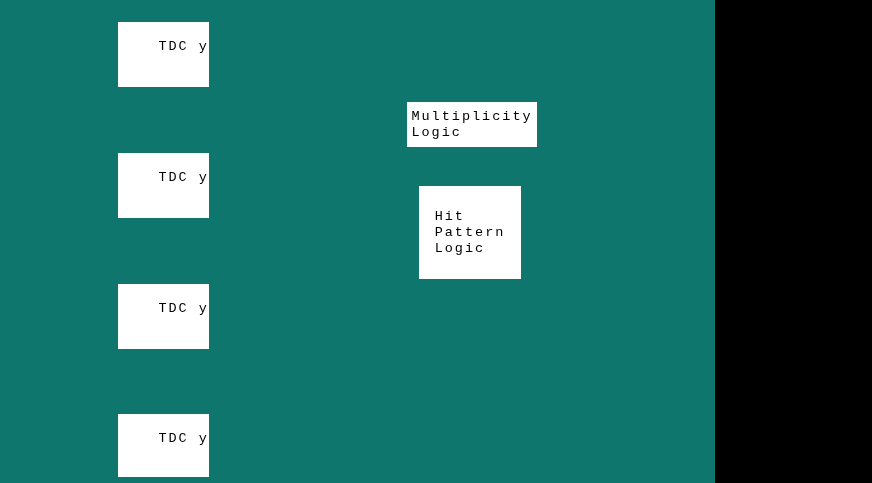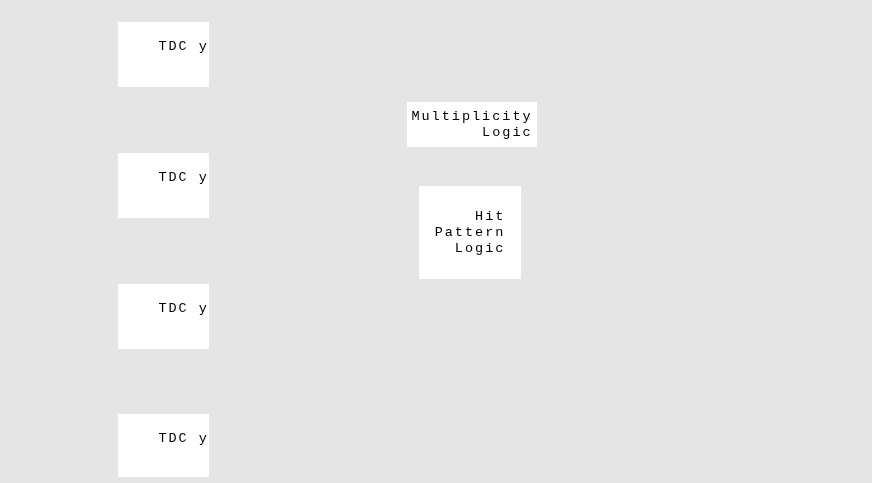--- a/index.html
+++ b/index.html
@@ -2,23 +2,23 @@
 <html><head>
 <meta charset="utf-8">
 <style>
   html, body {
     margin: 0;
     padding: 0;
     background: #000000;
   }
   .canvas {
     position: relative;
-    width: 872px;
+    width: 715px;
     height: 483px;
-    background: #e5e5e5;
+    background: #0f766e;
     overflow: hidden;
     font-family: "Liberation Mono", "DejaVu Sans Mono", monospace;
   }
   .box {
     position: absolute;
     background: #ffffff;
     color: #000000;
     box-sizing: border-box;
     font-size: 13.5px;
     letter-spacing: 2px;
@@ -34,21 +34,21 @@
   }
   .tdc-box-0 { top: 22px; }
   .tdc-box-1 { top: 153px; }
   .tdc-box-2 { top: 284px; }
   .tdc-box-3 { top: 414px; height: 63px; }
   
   .logic-box {
     display: flex;
     align-items: center;
     justify-content: center;
-    text-align: right;
+    text-align: left;
     white-space: pre-line;
     line-height: 16px;
   }
   .multiplicity-box {
     left: 407px;
     top: 102px;
     width: 130px;
     height: 45px;
   }
   .hit-pattern-box {

